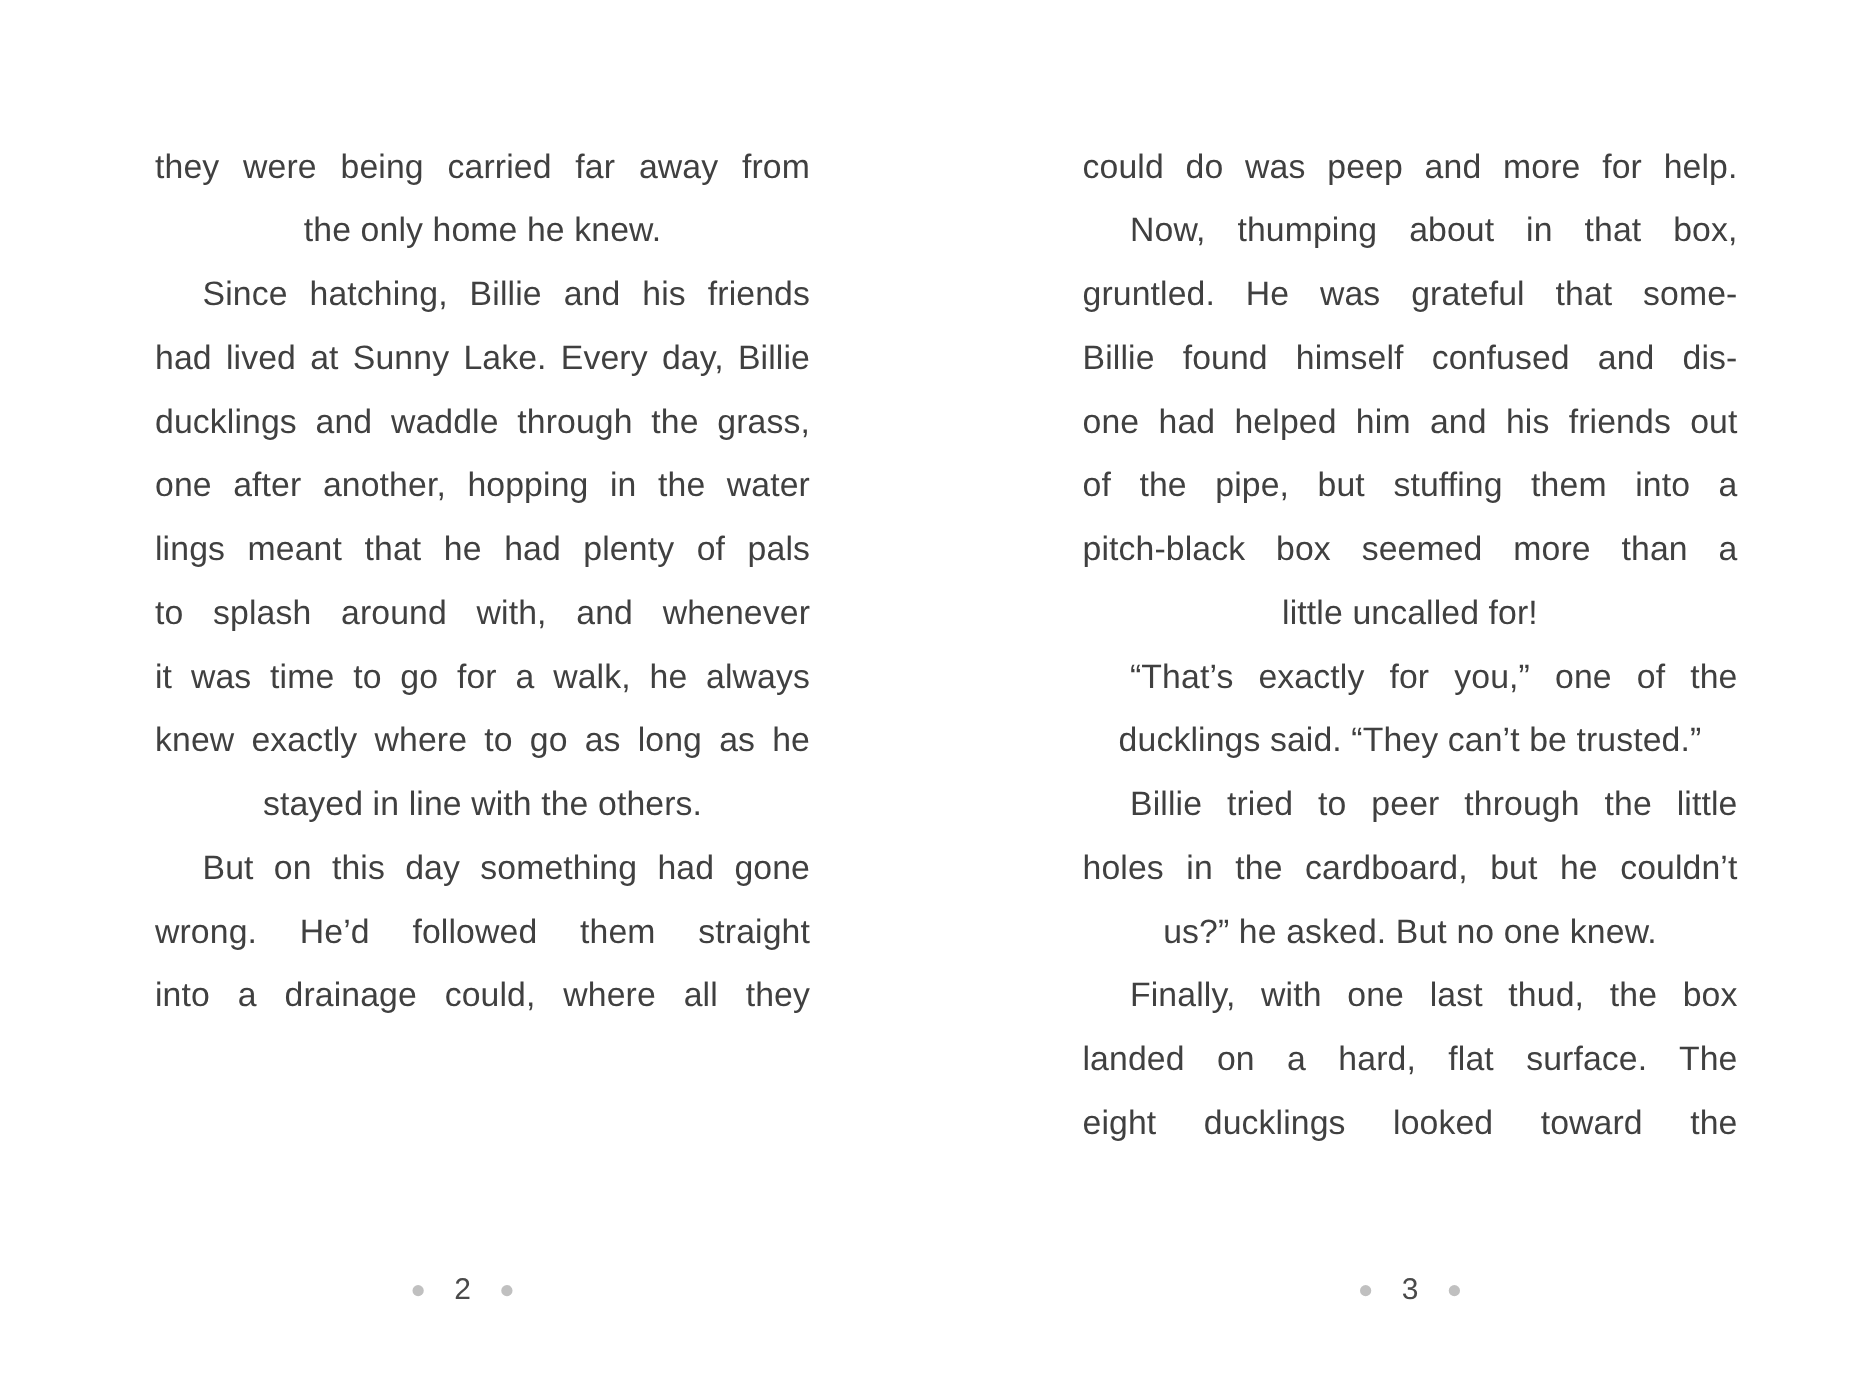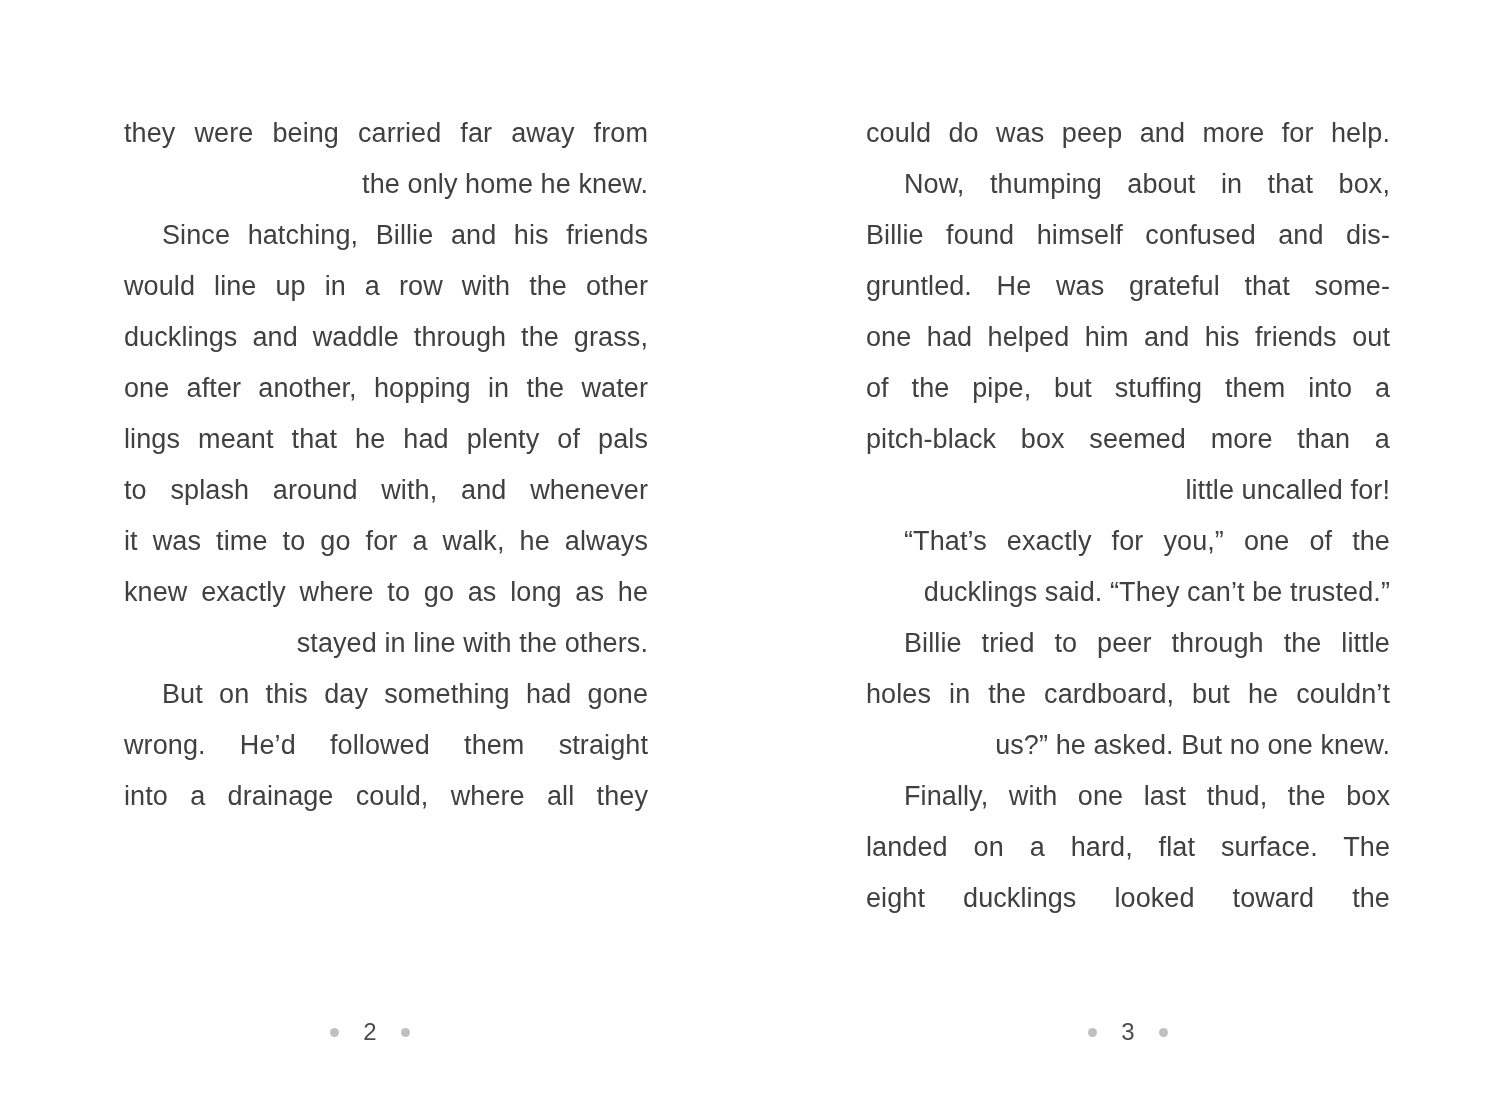--- a/index.html
+++ b/index.html
@@ -21,21 +21,21 @@
     width: 524px;
     font-size: 27px;
     line-height: 51px;
     font-weight: 400;
     letter-spacing: 0.1px;
   }
   .page-text.left  { left: 124px; }
   .page-text.right { left: 866px; }
   .line {
     height: 51px;
-    text-align: right;
+    text-align: center;
     white-space: normal;
   }
   .jl {
     text-align: justify;
     text-align-last: justify;
   }
   .ind { text-indent: 38px; }
   .italic { }
   .folio {
     position: absolute;
@@ -61,21 +61,21 @@
     background: #c0c0c0;
   }
 </style>
 </head>
 <body>
 
 <div class="page-text left">
   <div class="line jl">they were being carried far away from</div>
   <div class="line">the only home he knew.</div>
   <div class="line jl ind">Since hatching, Billie and his friends</div>
-  <div class="line jl">would line up in a row with the other</div>
+  <div class="line jl">had lived at Sunny Lake. Every day, Billie</div>
   <div class="line jl">ducklings and waddle through the grass,</div>
   <div class="line jl">one after another, hopping in the water</div>
   <div class="line jl">lings meant that he had plenty of pals</div>
   <div class="line jl">to splash around with, and whenever</div>
   <div class="line jl">it was time to go for a walk, he always</div>
   <div class="line jl">knew exactly where to go as long as he</div>
   <div class="line">stayed in line with the others.</div>
   <div class="line jl ind">But on this day something had gone</div>
   <div class="line jl">wrong. He’d followed them straight</div>
   <div class="line jl">into a drainage could, where all they</div>
@@ -83,22 +83,22 @@
 
 <div class="folio left">
   <span class="folio-dot"></span>
   <span class="folio-num">2</span>
   <span class="folio-dot"></span>
 </div>
 
 <div class="page-text right">
   <div class="line jl">could do was peep and more for help.</div>
   <div class="line jl ind">Now, thumping about in that box,</div>
+  <div class="line jl">gruntled. He was grateful that some-</div>
   <div class="line jl">Billie found himself confused and dis-</div>
-  <div class="line jl">gruntled. He was grateful that some-</div>
   <div class="line jl">one had helped him and his friends out</div>
   <div class="line jl">of the pipe, but stuffing them into a</div>
   <div class="line jl">pitch-black box seemed more than a</div>
   <div class="line">little uncalled for!</div>
   <div class="line jl ind">“That’s exactly for you,” one of the</div>
   <div class="line">ducklings said. “They can’t be trusted.”</div>
   <div class="line jl ind">Billie tried to peer through the little</div>
   <div class="line jl">holes in the cardboard, but he couldn’t</div>
   <div class="line">us?” he asked. But no one knew.</div>
   <div class="line jl ind">

